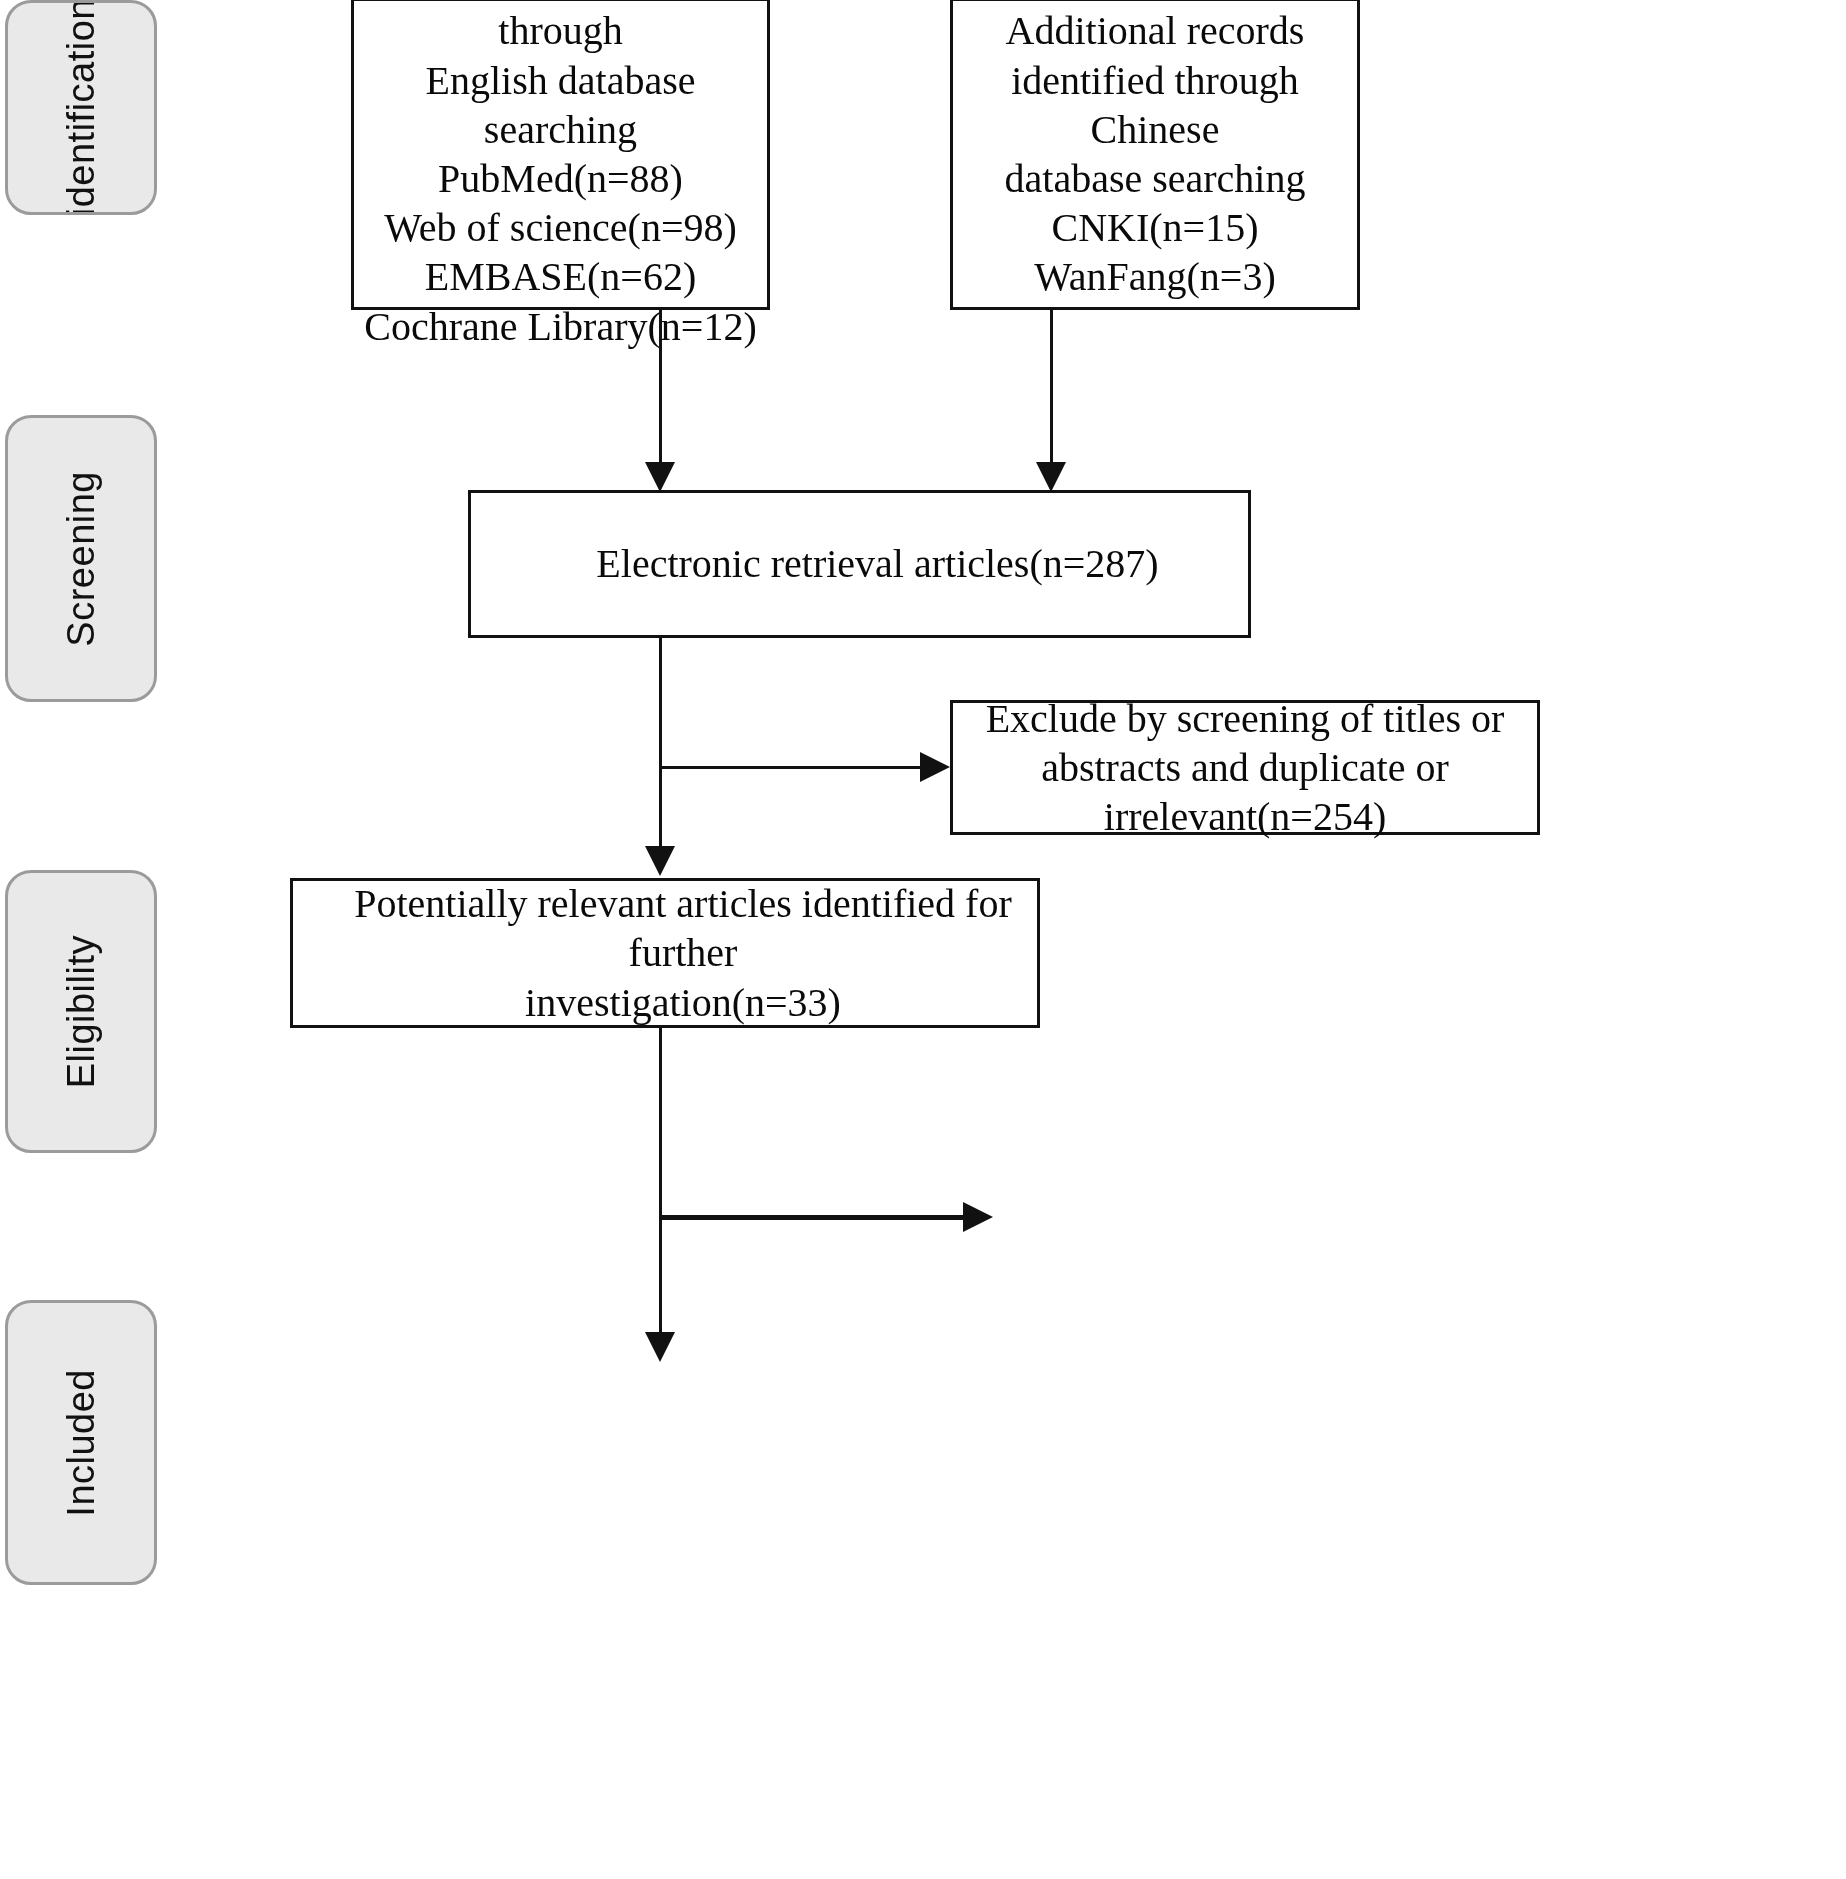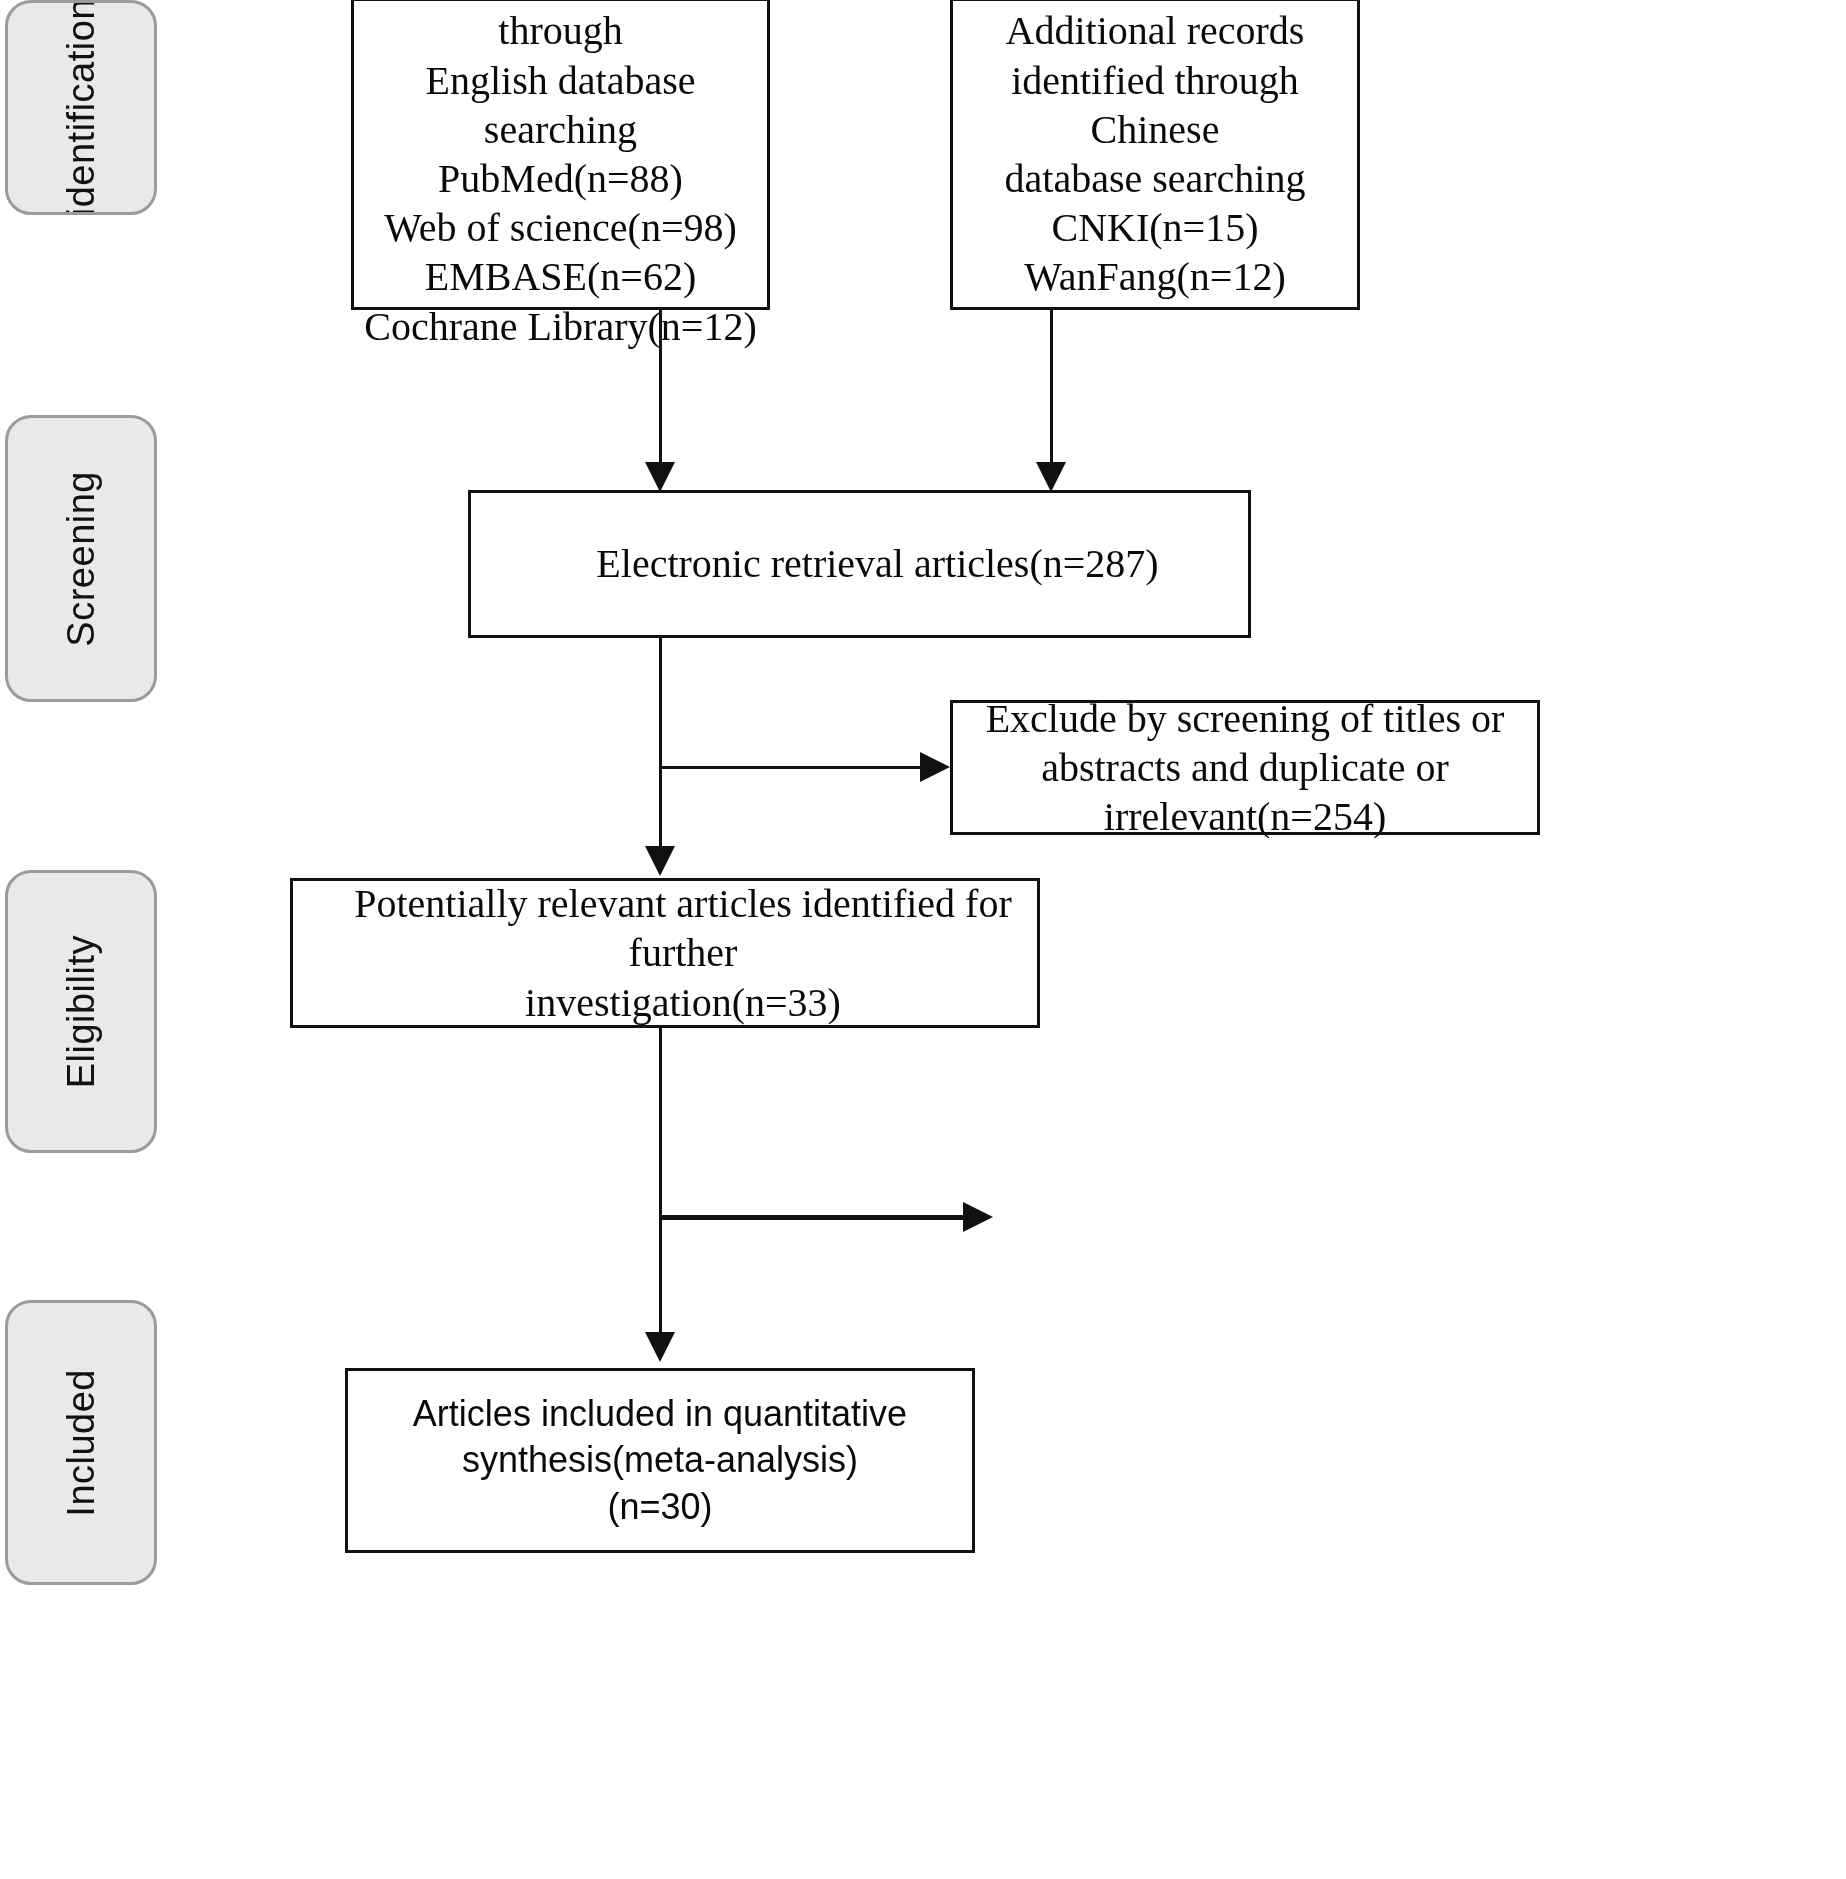--- a/index.html
+++ b/index.html
@@ -120,21 +120,21 @@
 Web of science(n=98)
 EMBASE(n=62)
 Cochrane Library(n=12)</span>
   </div>
 
   <div class="flow-box" style="left:950px; top:-2px; width:410px; height:312px;">
     <span class="box-text">Additional records
 identified through Chinese
 database searching
 CNKI(n=15)
-WanFang(n=12)</span>
+WanFang(n=3)</span>
   </div>
 
   <div class="vline" style="left:659px; top:310px; height:160px;"></div>
   <div class="arrow-down" style="left:645px; top:462px;"></div>
 
   <div class="vline" style="left:1050px; top:310px; height:160px;"></div>
   <div class="arrow-down" style="left:1036px; top:462px;"></div>
 
   <div class="flow-box" style="left:468px; top:490px; width:783px; height:148px;padding-left:36px;">
     <span class="box-text">Electronic retrieval articles(n=287)</span>
@@ -157,19 +157,14 @@
 investigation(n=33)</span>
   </div>
 
   <div class="vline" style="left:659px; top:1028px; height:310px;"></div>
   <div class="arrow-down" style="left:645px; top:1332px;"></div>
 
   <div class="hline thick" style="left:659px; top:1215px; width:315px;"></div>
   <div class="arrow-right" style="left:963px; top:1202px;"></div>
 
 
-  <div class="flow-box sans" style="left:345px; top:1368px; width:630px; height:185px;">
-    <span class="box-text">Articles included in quantitative
-synthesis(meta-analysis)
-(n=30)</span>
-  </div>
 
 </div>
 
 </body></html>

